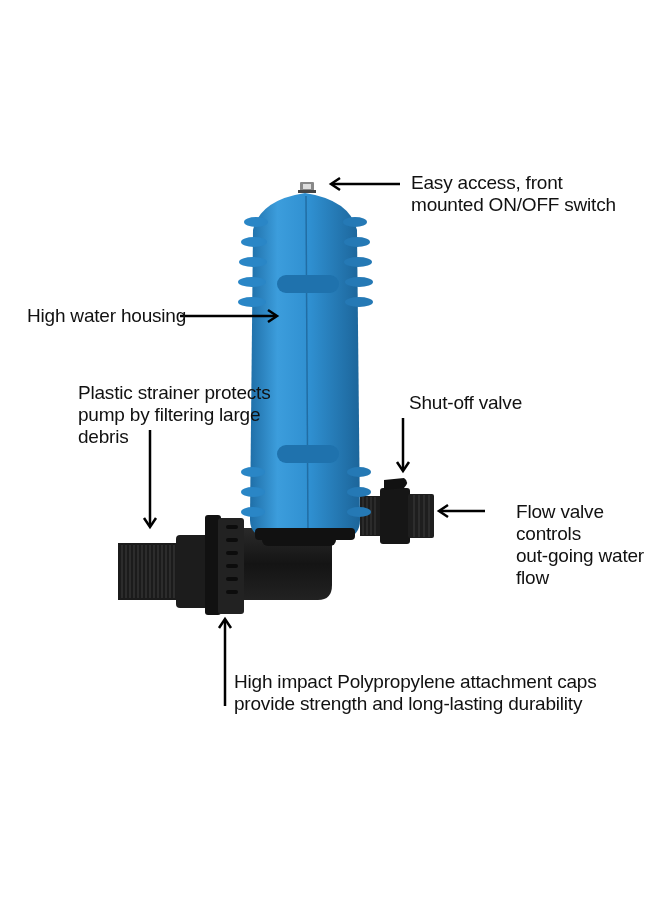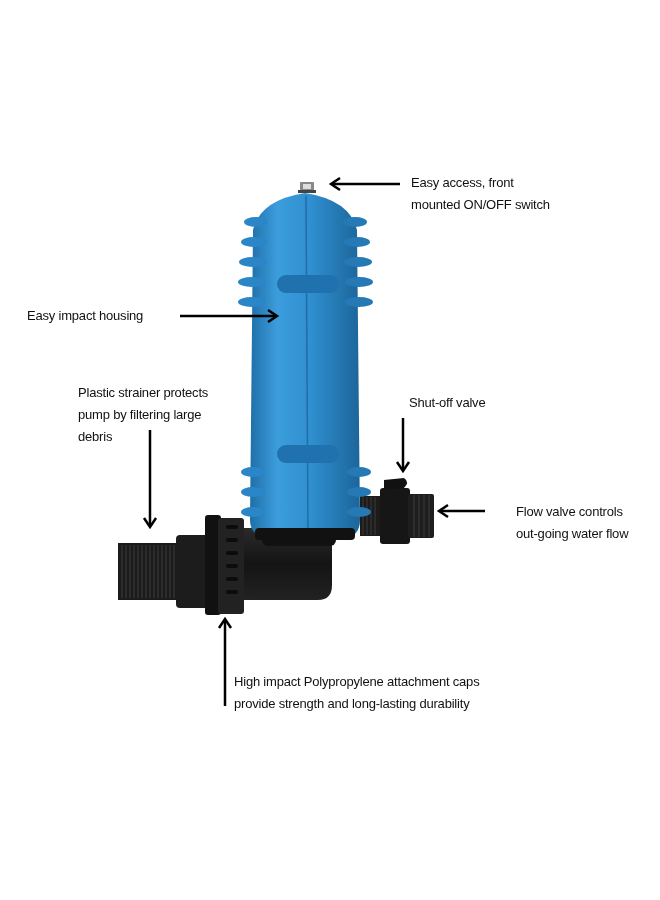--- a/index.html
+++ b/index.html
@@ -1,18 +1,18 @@
 <!DOCTYPE html>
 <html><head>
   <meta charset="utf-8">
   <style>
     html, body { margin: 0; padding: 0; background: #ffffff; }
     body { width: 660px; height: 900px; position: relative; overflow: hidden;
            font-family: "Liberation Sans", sans-serif; color: #111; }
-    .label { position: absolute; font-size: 13px; line-height: 22px; color: #111;
+    .label { position: absolute; font-size: 19px; line-height: 22px; color: #111;
              letter-spacing: -0.2px; white-space: pre-line; }
     svg.main { position: absolute; left: 0; top: 0; }
   </style>
 </head>
 <body>
 
 <svg class="main" width="660" height="900" viewBox="0 0 660 900">
   <defs>
     <linearGradient id="blueBody" x1="0" x2="1" y1="0" y2="0">
       <stop offset="0" stop-color="#1f6fa8"></stop>
@@ -141,21 +141,21 @@
     <line x1="485" y1="511" x2="440" y2="511"></line>
     <polyline points="448,505 439,511 448,517"></polyline>
 
     <line x1="225" y1="706" x2="225" y2="620"></line>
     <polyline points="219,628 225,619 231,628"></polyline>
   </g>
 </svg>
 
 <div class="label" style="left:411px; top:172px;">Easy access, front
 mounted ON/OFF switch</div>
-<div class="label" style="left:27px; top:305px;">Easy impact housing</div>
+<div class="label" style="left:27px; top:305px;">High water housing</div>
 <div class="label" style="left:33px; top:382px;margin-left:45px;">Plastic strainer protects
 pump by filtering large
 debris</div>
 <div class="label" style="left:391px; top:392px;margin-left:18px;">Shut-off valve</div>
 <div class="label" style="left:516px; top:501px;">Flow valve controls
 out-going water flow</div>
 <div class="label" style="left:234px; top:671px;">High impact Polypropylene attachment caps
 provide strength and long-lasting durability</div>
 
 </body></html>

